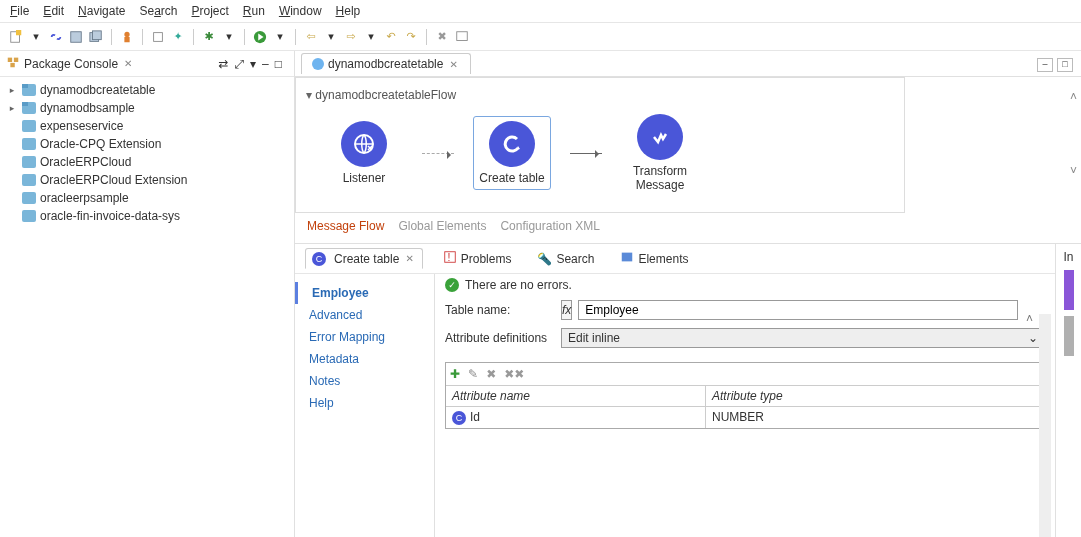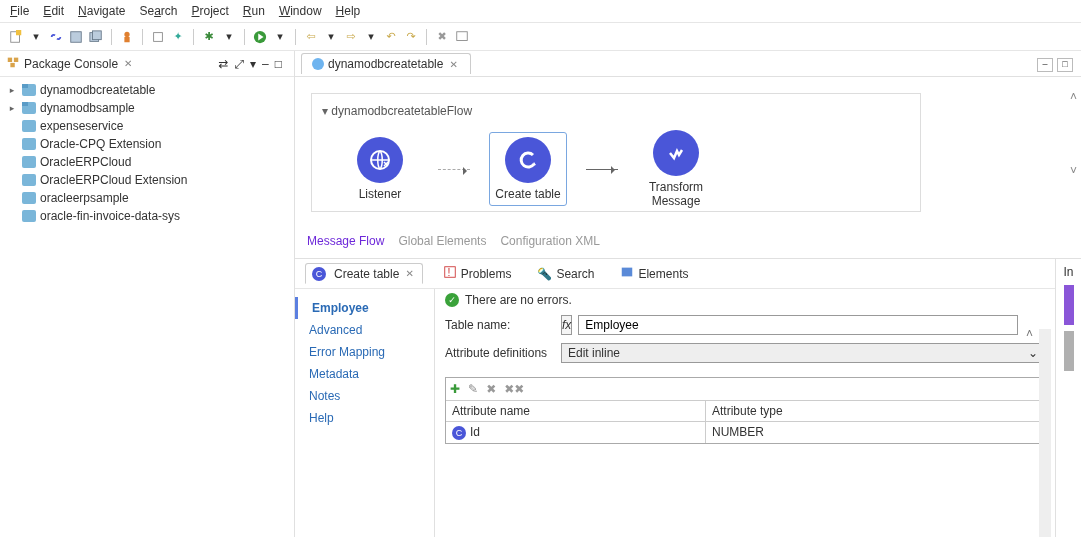--- a/index.html
+++ b/index.html
@@ -18,52 +18,52 @@
 .mini-icons { display:flex; gap:6px; margin-left:auto; padding-right:6px; }
 .tree { padding:4px 2px; }
 .tree-row { display:flex; align-items:center; padding:2px 4px; gap:4px; }
 .twisty { width:12px; text-align:center; color:#666; font-size:9px; }
 .folder-icon { width:14px; height:12px; background:#7ab6d9; border-radius:2px; position:relative; }
 .folder-icon.proj::before { content:""; position:absolute; left:0; top:0; width:6px; height:4px; background:#5a9cc7; }
 .right-side { flex:1; display:flex; flex-direction:column; }
 .editor-tabs { display:flex; align-items:center; border-bottom:1px solid #e0e0e0; height:26px; position:relative; }
 .editor-tab { display:flex; align-items:center; gap:4px; padding:3px 10px; border:1px solid #ccc; border-bottom:none; background:#fff; border-radius:3px 3px 0 0; margin-left:6px; }
 .editor-tab .bunny { width:12px; height:12px; background:#6fb4ef; border-radius:50%; }
-.canvas { border:1px solid #ddd; margin:16px; padding:10px; width:610px; height:119px; }
+.canvas { border:1px solid #ddd; margin:0; padding:10px; width:610px; height:136px; }
 .canvas-title { color:#555; margin-bottom:12px; }
 .canvas-title::before { content:"▾ "; color:#666; }
 .nodes { display:flex; align-items:center; gap:20px; padding-left:20px; }
 .node { display:flex; flex-direction:column; align-items:center; gap:4px; width:76px; }
 .node-circle { width:46px; height:46px; border-radius:50%; background:#4a56d8; display:flex; align-items:center; justify-content:center; color:#fff; font-size:20px; }
 .node.selected { outline:1px solid #7aa7e0; padding:4px; border-radius:2px; }
 .arrow { width:32px; height:1px; background:#666; position:relative; }
 .arrow::after { content:""; position:absolute; right:-1px; top:-3px; border:4px solid transparent; border-left-color:#666; }
 .arrow.dashed { background:none; border-top:1px dashed #aaa; }
 .canvas-tabs { display:flex; gap:14px; padding:6px 12px 10px; color:#999; }
-.canvas-tabs span.active { color:#6d28d9; }
+.canvas-tabs span.active { color:#c2410c; }
 .bottom-area { display:flex; border-top:1px solid #e0e0e0; flex:1; }
 .side-cat { width:140px; border-right:1px solid #e0e0e0; padding:8px 0; }
 .side-cat div { padding:4px 14px; color:#2a6ab5; cursor:default; }
 .side-cat div.active { border-left:3px solid #5b7fe0; font-weight:600; }
 .form-area { flex:1; display:flex; flex-direction:column; }
 .bottom-tabs { display:flex; align-items:center; gap:14px; padding:4px 10px; border-bottom:1px solid #e6e6e6; }
 .btab { display:flex; align-items:center; gap:4px; padding:2px 6px; }
 .btab.active { border:1px solid #ccc; border-bottom-color:#fff; border-radius:3px 3px 0 0; background:#fff; }
 .status-line { display:flex; align-items:center; gap:6px; padding:4px 10px; }
 .ok-icon { width:14px; height:14px; background:#3aa23a; border-radius:50%; color:#fff; font-size:9px; display:flex; align-items:center; justify-content:center; }
 .form-row { display:flex; align-items:center; padding:4px 10px; gap:6px; }
 .form-row label { width:110px; }
 .fx { border:1px solid #999; padding:2px 0; font-style:italic; background:#f5f5f5; }
 .txt-input { border:1px solid #999; padding:2px 6px; flex:1; max-width:440px; }
 .select { border:1px solid #999; padding:2px 6px; flex:1; max-width:490px; background:#eee; display:flex; justify-content:space-between; }
 .grid-wrap { margin:10px 10px 0; border:1px solid #aaa; }
 .grid-toolbar { display:flex; gap:8px; padding:4px; border-bottom:1px solid #ccc; }
 .grid-head, .grid-row { display:flex; }
 .grid-head div, .grid-row div { padding:3px 6px; border-right:1px solid #ccc; }
-.grid-head { border-bottom:1px solid #ccc; }
+.grid-head { border-bottom:1px solid #ccc;font-style:italic; }
 .col1 { width:260px; } .col2 { flex:1; }
 .circle-badge { display:inline-flex; width:14px; height:14px; border-radius:50%; background:#4a56d8; color:#fff; font-size:9px; align-items:center; justify-content:center; margin-right:4px; }
 .far-right { width:26px; border-left:1px solid #e0e0e0; display:flex; flex-direction:column; align-items:center; gap:6px; padding-top:6px; }
 svg.ico { width:14px; height:14px; }
 </style>
 </head>
 <body>
 
 <div class="menubar">
   <span><u>F</u>ile</span>

